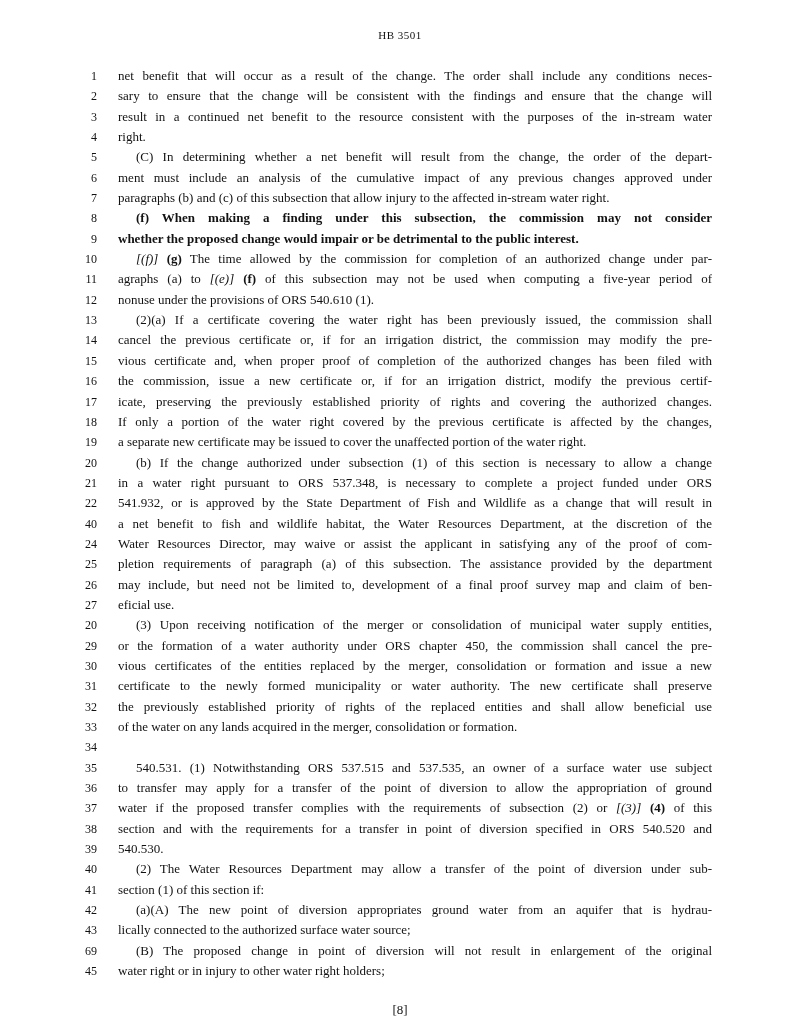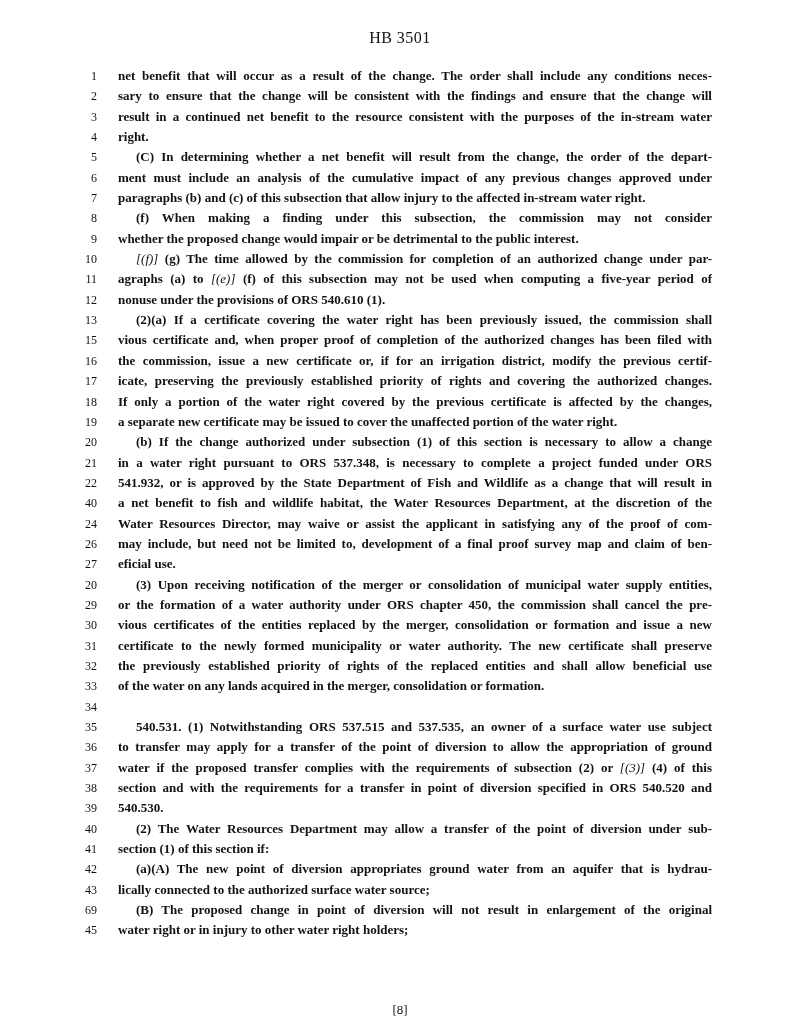--- a/index.html
+++ b/index.html
@@ -8,21 +8,21 @@
     width:800px; height:1035px;
     margin:0 auto;
     background:#ffffff;
     font-family:"Liberation Serif", serif;
     color:#121212;
     overflow:hidden;
   }
   .doc-header {
     position:absolute; top:29px; left:0; width:800px;
     text-align:center;
-    font-size:16px;
+    font-size:11px;
     letter-spacing:0.5px;
   }
   .lines {
     position:absolute; top:66px; left:0; width:800px;
   }
   .line {
     display:flex;
     height:20.35px;
     line-height:20.35px;
     align-items:baseline;
@@ -42,21 +42,21 @@
     font-size:13px;
     line-height:20.35px;
     text-align:justify;
     text-align-last:justify;
     white-space:normal;
     overflow:hidden;
     height:20.35px;
   }
   .line-text.indent { padding-left:18px; width:576px; flex:0 0 576px; }
   .line-text.para-end { text-align-last:left; }
-  .seg-n { font-weight:bold; }
+  .seg-n { font-weight:normal; }
   .seg-b { font-weight:bold; }
   .seg-i { font-style:italic; }
   .seg-bu { font-weight:bold; text-decoration:underline; }
   .doc-footer {
     position:absolute; top:1002px; left:0; width:800px;
     text-align:center;
     font-size:13px;
   }
 </style>
 </head>
@@ -111,20 +111,24 @@
       </div>
       <div class="line">
         <span class="line-num">12</span>
         <span class="line-text para-end"><span class="seg-n">nonuse under the provisions of ORS 540.610 (1).</span></span>
       </div>
       <div class="line">
         <span class="line-num">13</span>
         <span class="line-text indent"><span class="seg-n">(2)(a) If a certificate covering the water right has been previously issued, the commission shall</span></span>
       </div>
       <div class="line">
+        <span class="line-num">14</span>
+        <span class="line-text"><span class="seg-n">cancel the previous certificate or, if for an irrigation district, the commission may modify the pre-</span></span>
+      </div>
+      <div class="line">
         <span class="line-num">15</span>
         <span class="line-text"><span class="seg-n">vious certificate and, when proper proof of completion of the authorized changes has been filed with</span></span>
       </div>
       <div class="line">
         <span class="line-num">16</span>
         <span class="line-text"><span class="seg-n">the commission, issue a new certificate or, if for an irrigation district, modify the previous certif-</span></span>
       </div>
       <div class="line">
         <span class="line-num">17</span>
         <span class="line-text"><span class="seg-n">icate, preserving the previously established priority of rights and covering the authorized changes.</span></span>
@@ -149,20 +153,24 @@
         <span class="line-num">22</span>
         <span class="line-text"><span class="seg-n">541.932, or is approved by the State Department of Fish and Wildlife as a change that will result in</span></span>
       </div>
       <div class="line">
         <span class="line-num">40</span>
         <span class="line-text"><span class="seg-n">a net benefit to fish and wildlife habitat, the Water Resources Department, at the discretion of the</span></span>
       </div>
       <div class="line">
         <span class="line-num">24</span>
         <span class="line-text"><span class="seg-n">Water Resources Director, may waive or assist the applicant in satisfying any of the proof of com-</span></span>
+      </div>
+      <div class="line">
+        <span class="line-num">25</span>
+        <span class="line-text"><span class="seg-n">pletion requirements of paragraph (a) of this subsection. The assistance provided by the department</span></span>
       </div>
       <div class="line">
         <span class="line-num">26</span>
         <span class="line-text"><span class="seg-n">may include, but need not be limited to, development of a final proof survey map and claim of ben-</span></span>
       </div>
       <div class="line">
         <span class="line-num">27</span>
         <span class="line-text para-end"><span class="seg-n">eficial use.</span></span>
       </div>
       <div class="line">

